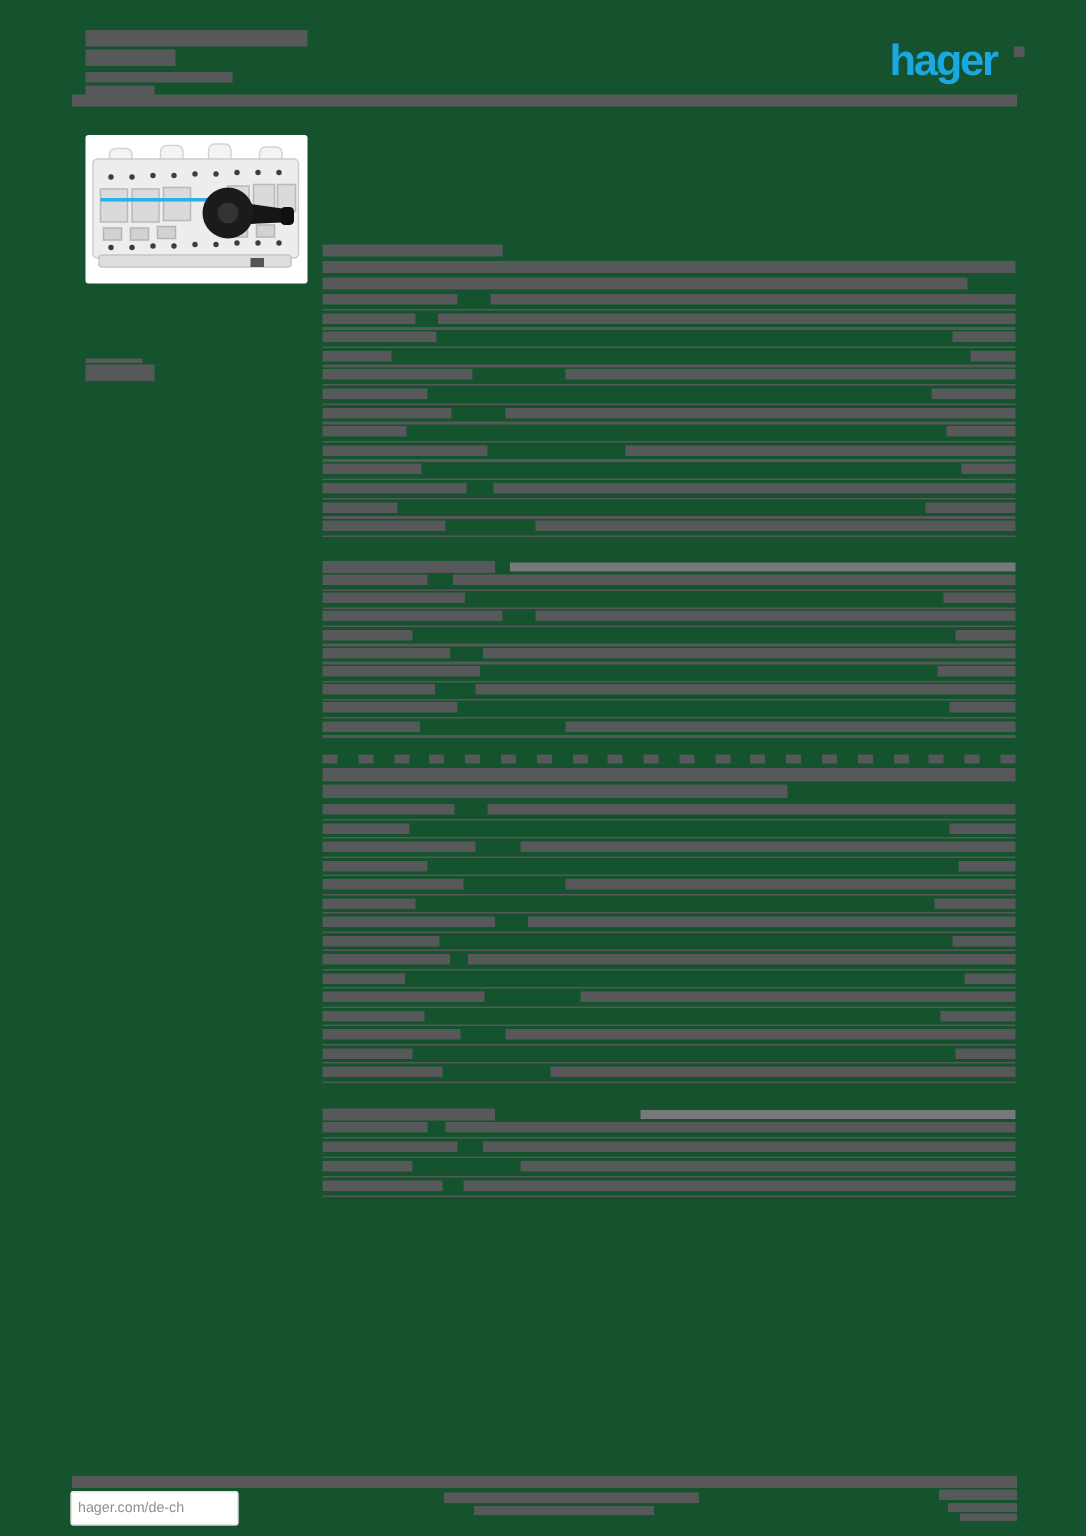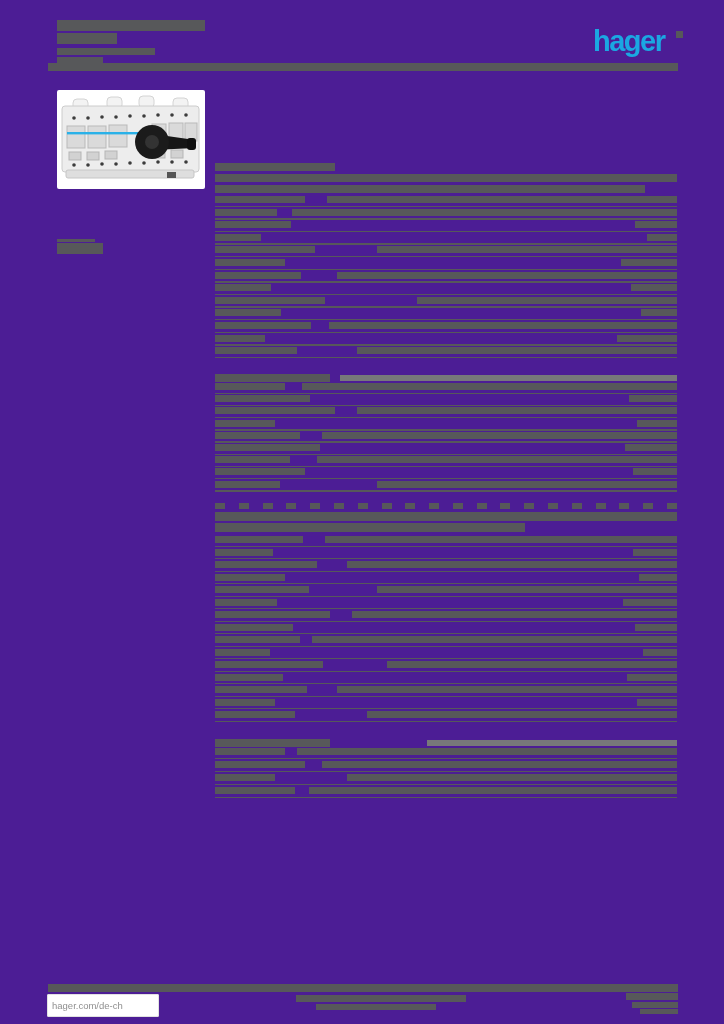--- a/index.html
+++ b/index.html
@@ -1,18 +1,18 @@
 <!DOCTYPE html>
 <html><head>
 <meta charset="utf-8">
 <style>
   html,body{margin:0;padding:0;background:#000;}
   body{width:724px;height:1024px;position:relative;overflow:hidden;
        font-family:"Liberation Sans", sans-serif;}
-  #page{position:absolute;left:0;top:0;width:724px;height:1024px;background:#4c1d95;}
+  #page{position:absolute;left:0;top:0;width:724px;height:1024px;background:#14532d;}
   .bar{position:absolute;}
   #logo{position:absolute;left:593px;top:24px;width:92px;height:36px;
         font-weight:bold;font-size:29px;letter-spacing:-1.5px;line-height:34px;
         font-family:"Liberation Sans",sans-serif;}
   #photo-frame{position:absolute;left:57px;top:90px;width:148px;height:99px;
         background:#ffffff;border-radius:2px;}
   #photo-frame svg{display:block;}
   #footer-tooltip{position:absolute;left:47px;top:994px;width:112px;height:23px;
         background:#ffffff;border-radius:2px;display:flex;align-items:center;
         box-shadow:0 0 0 1px #e2e2e2 inset;}

